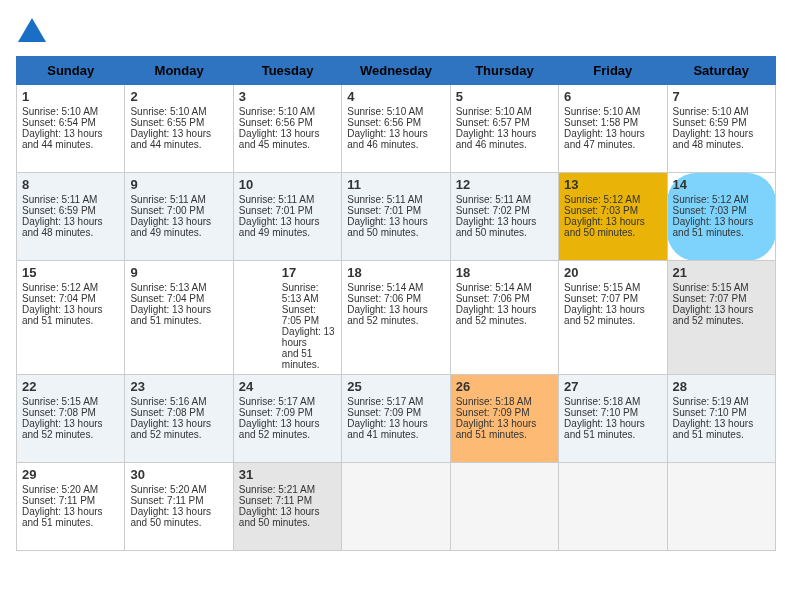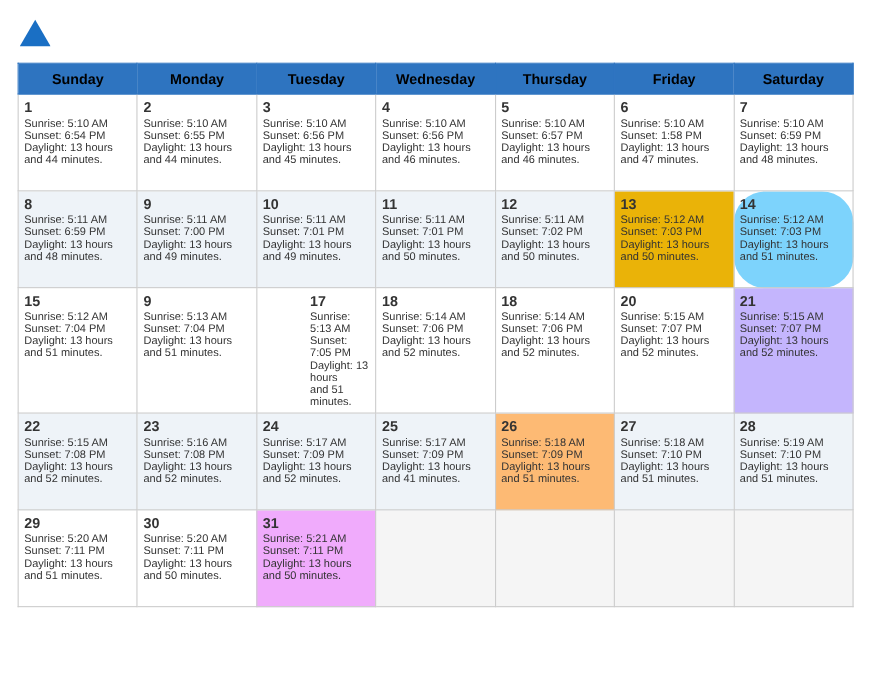--- a/index.html
+++ b/index.html
@@ -264,21 +264,21 @@
           <div>Daylight: 13 hours</div>
           <div>and 52 minutes.</div>
         </td>
         <td style="background: rgb(255, 255, 255);">
           <span class="cell-day">20</span>
           <div>Sunrise: 5:15 AM</div>
           <div>Sunset: 7:07 PM</div>
           <div>Daylight: 13 hours</div>
           <div>and 52 minutes.</div>
         </td>
-        <td style="background: #c4b5fd; margin-top: 48px;">
+        <td style="background: #e5e5e5; margin-top: 48px;">
           <span class="cell-day">21</span>
           <div>Sunrise: 5:15 AM</div>
           <div>Sunset: 7:07 PM</div>
           <div>Daylight: 13 hours</div>
           <div>and 52 minutes.</div>
         </td>
       </tr>
       <tr class="week-row">
         <td style="background: rgb(238, 243, 248);">
           <span class="cell-day">22</span>
@@ -338,21 +338,21 @@
           <div>Daylight: 13 hours</div>
           <div>and 51 minutes.</div>
         </td>
         <td style="background: rgb(255, 255, 255);">
           <span class="cell-day">30</span>
           <div>Sunrise: 5:20 AM</div>
           <div>Sunset: 7:11 PM</div>
           <div>Daylight: 13 hours</div>
           <div>and 50 minutes.</div>
         </td>
-        <td style="background: #f0abfc;">
+        <td style="background: #e5e5e5;">
           <span class="cell-day">31</span>
           <div>Sunrise: 5:21 AM</div>
           <div>Sunset: 7:11 PM</div>
           <div>Daylight: 13 hours</div>
           <div>and 50 minutes.</div>
         </td>
         <td class="cell-empty"></td>
         <td class="cell-empty"></td>
         <td class="cell-empty"></td>
         <td class="cell-empty"></td>

